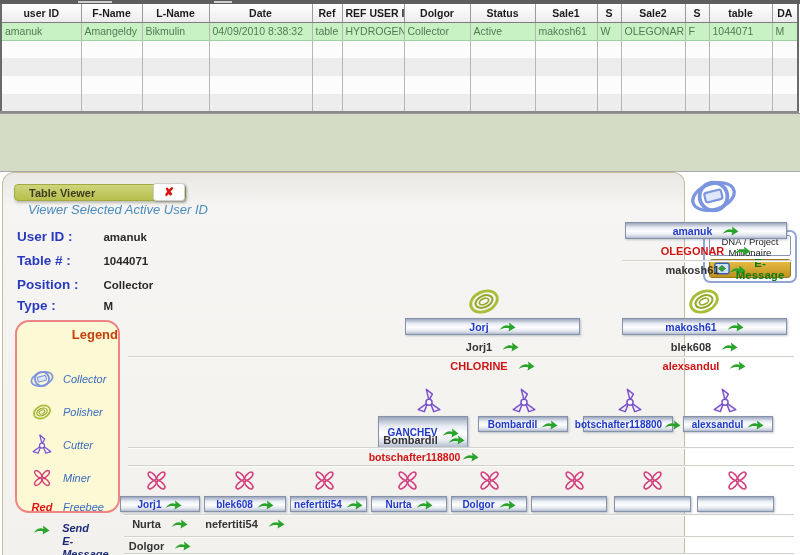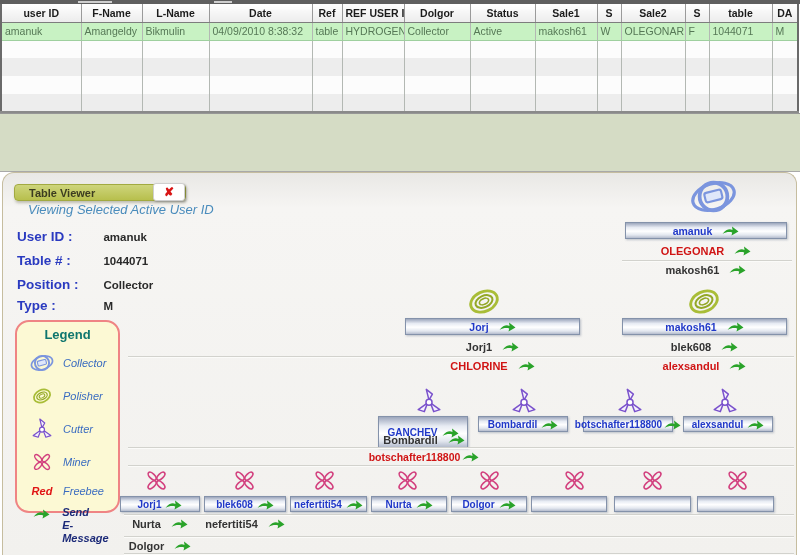--- a/index.html
+++ b/index.html
@@ -28,39 +28,39 @@
   .viewbtn{position:absolute;left:616px;top:146px;width:48px;height:19px;background:linear-gradient(180deg,#ffffff,#eeeeee);
            border:1px solid #a8a8a8;border-radius:3px;font:11px "Liberation Sans",sans-serif;color:#222;cursor:pointer;}
   .btngroup{position:absolute;left:703px;top:116px;width:94px;height:53px;border:2px solid #93a5d6;border-radius:7px;}
   .dnabtn{position:absolute;left:4px;top:3px;width:82px;height:21px;background:#ffffff;border:1px solid #8894b8;
           border-radius:2px;font:9.5px "Liberation Sans",sans-serif;color:#222;cursor:pointer;padding:0;}
   .emsgbtn{position:absolute;left:4px;top:27px;width:82px;height:19px;background:linear-gradient(180deg,#e9c04a,#c0921b);
            border:1px solid #97791b;border-radius:3px;display:flex;align-items:center;gap:4px;padding:0 4px;cursor:pointer;}
   .emsgbtn .txt{flex:1;text-align:center;font:bold 11.5px "Liberation Sans",sans-serif;color:#137a13;}
 
   
-  .viewer{position:absolute;left:2px;top:172px;width:795px;height:383px;
+  .viewer{position:absolute;left:2px;top:172px;width:683px;height:383px;
           border:1px solid #c6bd9f;border-bottom:none;border-radius:12px 12px 0 0;
           background:linear-gradient(180deg,#e9e8e5,#f6f5f3 35px,#f2f1ee);}
   .vtitle{position:absolute;left:11px;top:11px;width:172px;height:17px;border-radius:4px;
           background:linear-gradient(180deg,#ced57c,#b7bf4d);border:1px solid #a2aa41;
           box-shadow:1px 2px 3px rgba(90,90,60,.35);font:bold 11px "Liberation Sans",sans-serif;
           color:#3c3c20;line-height:16px;padding-left:14px;}
   .vclose{position:absolute;left:150px;top:10px;width:32px;height:18px;background:#fff;border:1px solid #cfcfcf;
           border-radius:3px;box-shadow:1px 1px 2px rgba(0,0,0,.25);color:#d81414;
           font:bold 12px "Liberation Sans",sans-serif;line-height:15px;text-align:center;cursor:pointer;padding:0;}
   .vsub{position:absolute;left:25px;top:29px;font-style:italic;font-size:13px;color:#4a8cbc;}
   .frow{position:absolute;left:14px;white-space:nowrap;}
   .frow .lab{display:inline-block;width:82px;font:bold 13.5px "Liberation Sans",sans-serif;color:#2a3ac0;}
   .frow .val{font:bold 11.5px "Liberation Sans",sans-serif;color:#2a2a2a;}
 
   
   .legend{position:absolute;left:12px;top:147px;width:105px;height:193px;background:#fcf9d4;
           border:2px solid #ef8484;border-radius:14px;padding:5px 0 0 0;}
-  .lg-title{text-align:center;font:bold 13px "Liberation Sans",sans-serif;color:#0f766e;margin-bottom:4px;}
+  .lg-title{text-align:right;font:bold 13px "Liberation Sans",sans-serif;color:#c2410c;margin-bottom:20px;}
   .lg-row{display:flex;align-items:center;height:33px;padding-left:10px;gap:6px;}
   .lg-row .lg-ic{width:30px;display:flex;justify-content:center;}
   .lg-row .lg-lab{font:italic 11px "Liberation Sans",sans-serif;color:#3a6cc0;}
   .lg-red{font:bold italic 11px "Liberation Sans",sans-serif;color:#e01414;width:30px;text-align:center;}
   .lg-send{height:36px;align-items:flex-start;padding-top:2px;}
   .lg-send .snd{font:bold italic 11px "Liberation Sans",sans-serif;color:#1c2a78;line-height:13px;}
 
   
   .gbox{position:absolute;height:17px;border:1px solid #8492aa;
         background:linear-gradient(180deg,#9ca6bc 0%,#e7ebf3 30%,#ffffff 55%,#e3e7ef 80%,#b4bccd 100%);
@@ -215,21 +215,21 @@
           <path d="M5 7 L9 3.6 L13 7 L9 10.4 Z" fill="#35a03a" stroke="#1f7a24" stroke-width="0.8"></path>
         </svg>
         <span class="txt">E-Message</span>
       </button>
     </div>
   </div>
 
   <div class="viewer">
     <div class="vtitle">Table Viewer</div>
     <button class="vclose"><span>✘</span></button>
-    <div class="vsub">Viewing Selected Active User ID</div>
+    <div class="vsub">Viewer Selected Active User ID</div>
 
     <div class="frow" style="top:54px;">
       <span class="lab">User ID :</span>
       <span class="val">amanuk</span>
     </div>
     <div class="frow" style="top:78px;">
       <span class="lab">Table # :</span>
       <span class="val">1044071</span>
     </div>
     <div class="frow" style="top:102px;">

